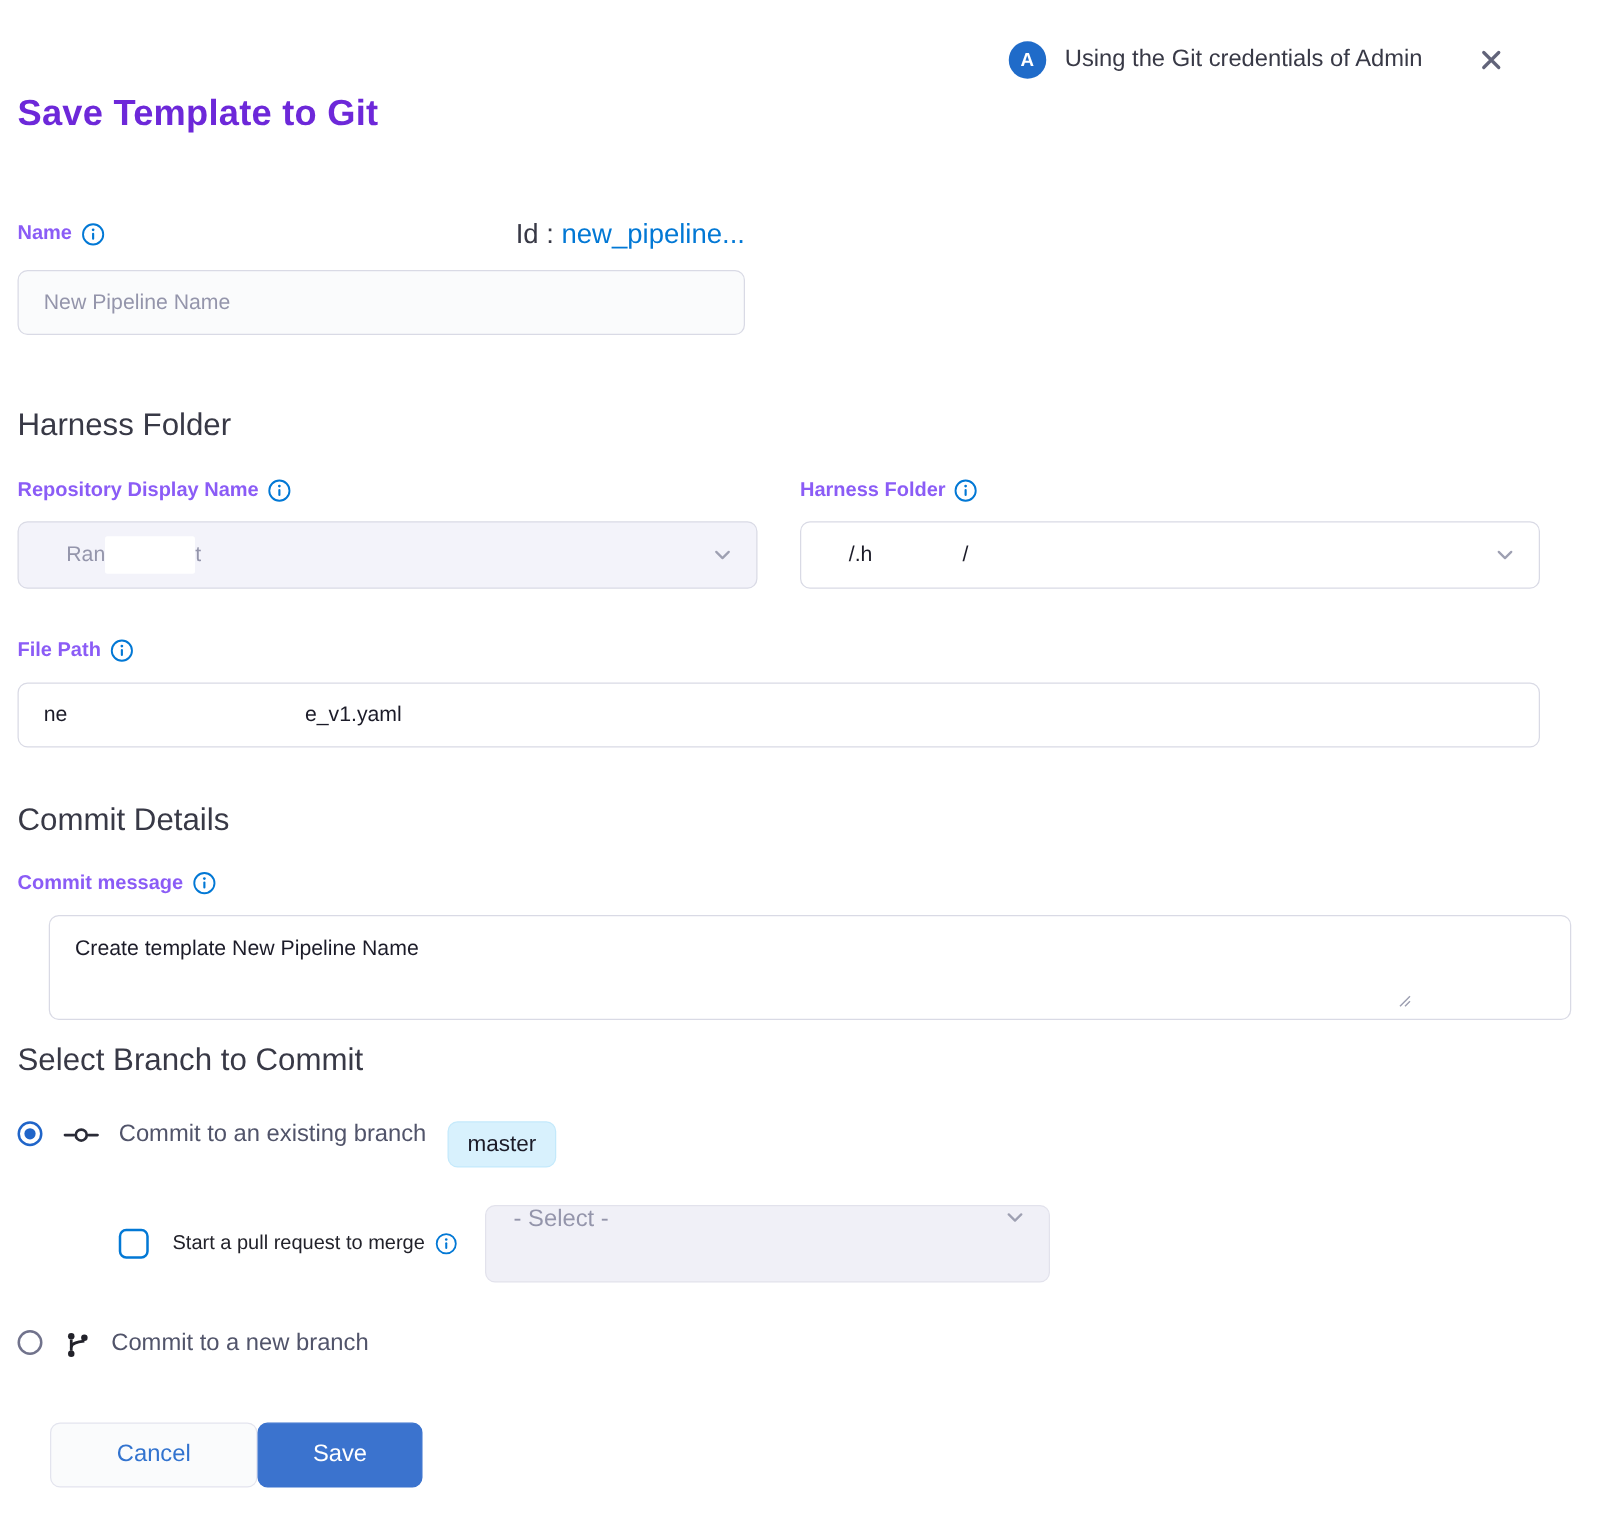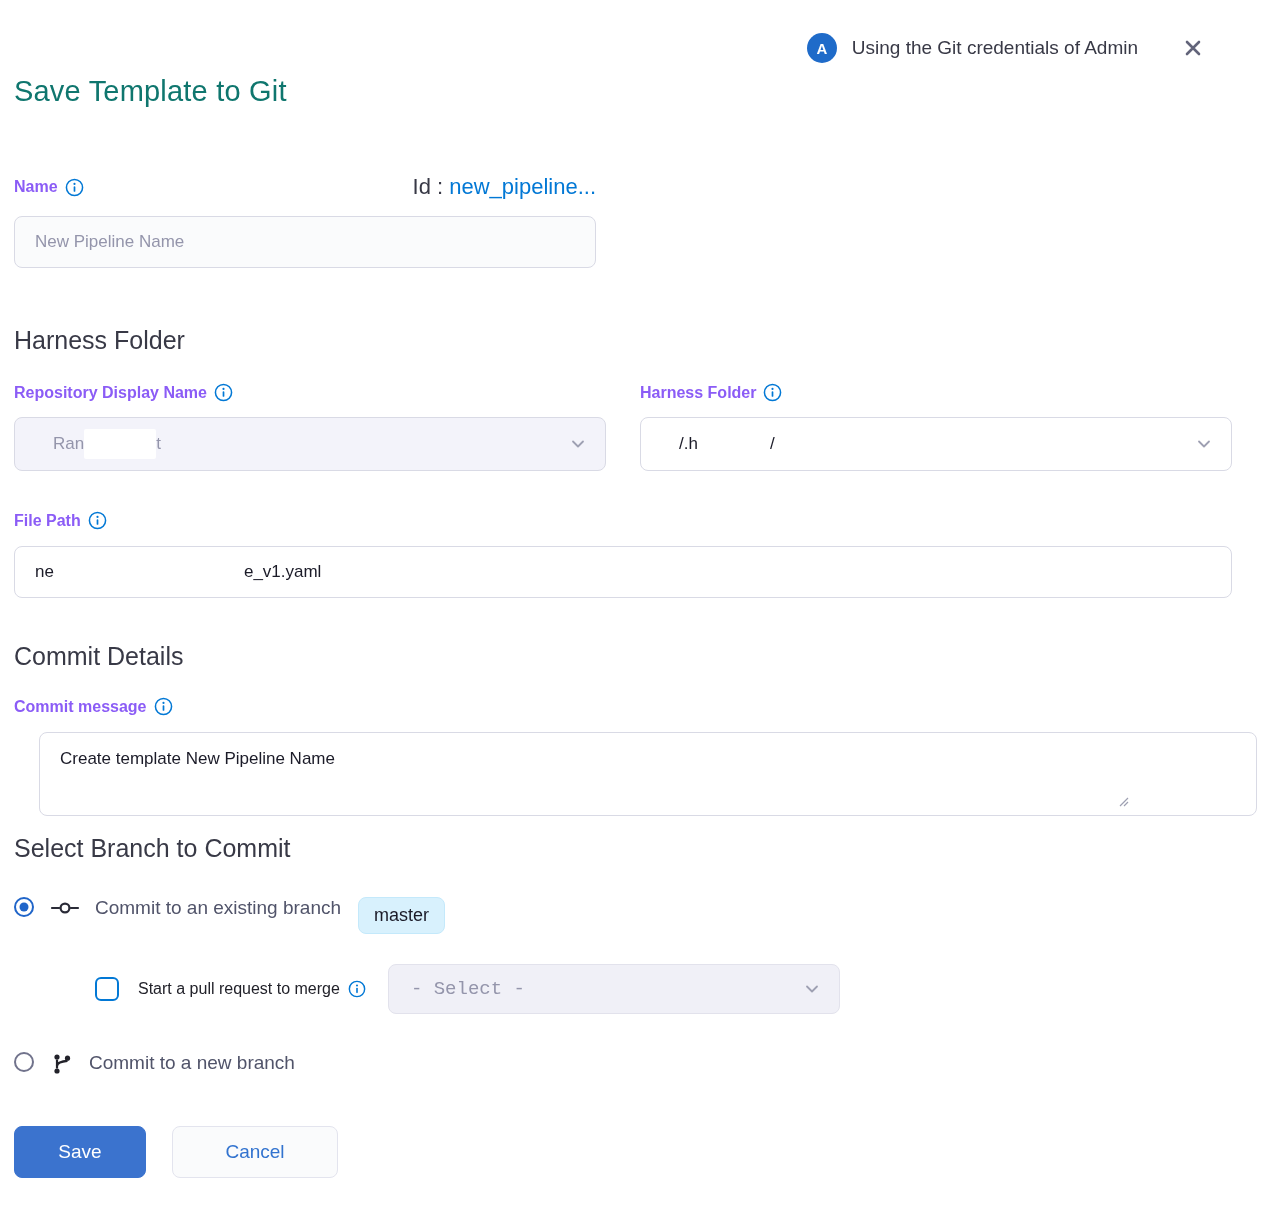--- a/index.html
+++ b/index.html
@@ -16,21 +16,21 @@
   .topbar { display:flex; align-items:center; justify-content:flex-end; padding:33px 28px 0 0; }
   .avatar {
     width:30px; height:30px; border-radius:50%;
     background:#1f6bc9; color:#fff; font-size:15px; font-weight:700;
     display:flex; align-items:center; justify-content:center;
   }
   .cred-text { font-size:19px; color:#383946; margin-left:15px; }
   .close-btn { margin-left:44px; cursor:pointer; display:flex; align-items:center; }
 
   
-  .title { font-size:29px; font-weight:400; color:#0f766e; margin:12px 0 0 0; letter-spacing:.2px; }
+  .title { font-size:29px; font-weight:700; color:#6d28d9; margin:12px 0 0 0; letter-spacing:.2px; }
 
   
   .field-label { font-size:16px; font-weight:700; color:#8b5cf6; display:inline-flex; align-items:center; gap:7px; }
   .info-icon { display:inline-flex; color:#0278d5; }
 
   
   .name-row { width:582px; margin-top:66px; display:flex; align-items:center; justify-content:space-between; }
   .id-text { font-size:22px; color:#383946; }
   .id-link { color:#0278d5; text-decoration:none; }
 
@@ -83,22 +83,22 @@
   .choice-label { margin-left:15px; font-size:19px; color:#51546a; }
   .branch-chip {
     margin-left:17px; background:#d8f1fd; border:1px solid #c4e9fb; border-radius:8px;
     padding:7px 15px; font-size:18px; color:#1b1b28;
   }
 
   .pr-row { display:flex; align-items:center; margin-left:81px; margin-top:30px; }
   .checkbox { width:24px; height:24px; border:2px solid #0278d5; border-radius:6px; background:#fff; flex:none; }
   .pr-label { margin-left:19px; font-size:16px; color:#22222a; display:inline-flex; align-items:center; gap:8px; }
   .pr-select {
-    margin-left:22px; width:452px; height:50px; background:#f0f0f7; border:1px solid #e2e2ec;
-    border-radius:8px; display:flex; align-items:center; padding:0 18px 0 22px;font-family:Liberation Mono, monospace;
+    margin-left:22px; width:452px; height:62px; background:#f0f0f7; border:1px solid #e2e2ec;
+    border-radius:8px; display:flex; align-items:flex-start; padding:0 18px 0 22px;
   }
   .pr-select .select-value { color:#9495ab; font-size:19px; }
 
   
   .actions { display:flex; align-items:center; margin-top:50px; }
   .btn { font-family:"Liberation Sans", sans-serif; font-size:19px; border-radius:8px; cursor:pointer;
     height:52px; display:inline-flex; align-items:center; justify-content:center; }
   .btn-primary { background:#3b73ce; color:#fff; border:1px solid #3b73ce; width:132px; font-weight:400; }
   .btn-secondary { background:#fafbfc; color:#3273cf; border:1px solid #e3e4ee; width:166px; margin-left:26px; }
 </style>
@@ -287,17 +287,17 @@
           <circle cx="7" cy="19" r="2.6"></circle>
         <path d="M7 7.5 V16.5" stroke="#22222a" stroke-width="2.2" fill="none"></path>
         <path d="M7 14 C7 10 13 9.4 17.5 8.9" stroke="#22222a" stroke-width="2.2" fill="none"></path>
       </svg>
     </span>
     <span class="choice-label">Commit to a new branch</span>
   </div>
 
   
   <div class="actions">
+    <button class="btn btn-secondary">Cancel</button>
     <button class="btn btn-primary">Save</button>
-    <button class="btn btn-secondary">Cancel</button>
   </div>
 
 </div>
 
 </body></html>

